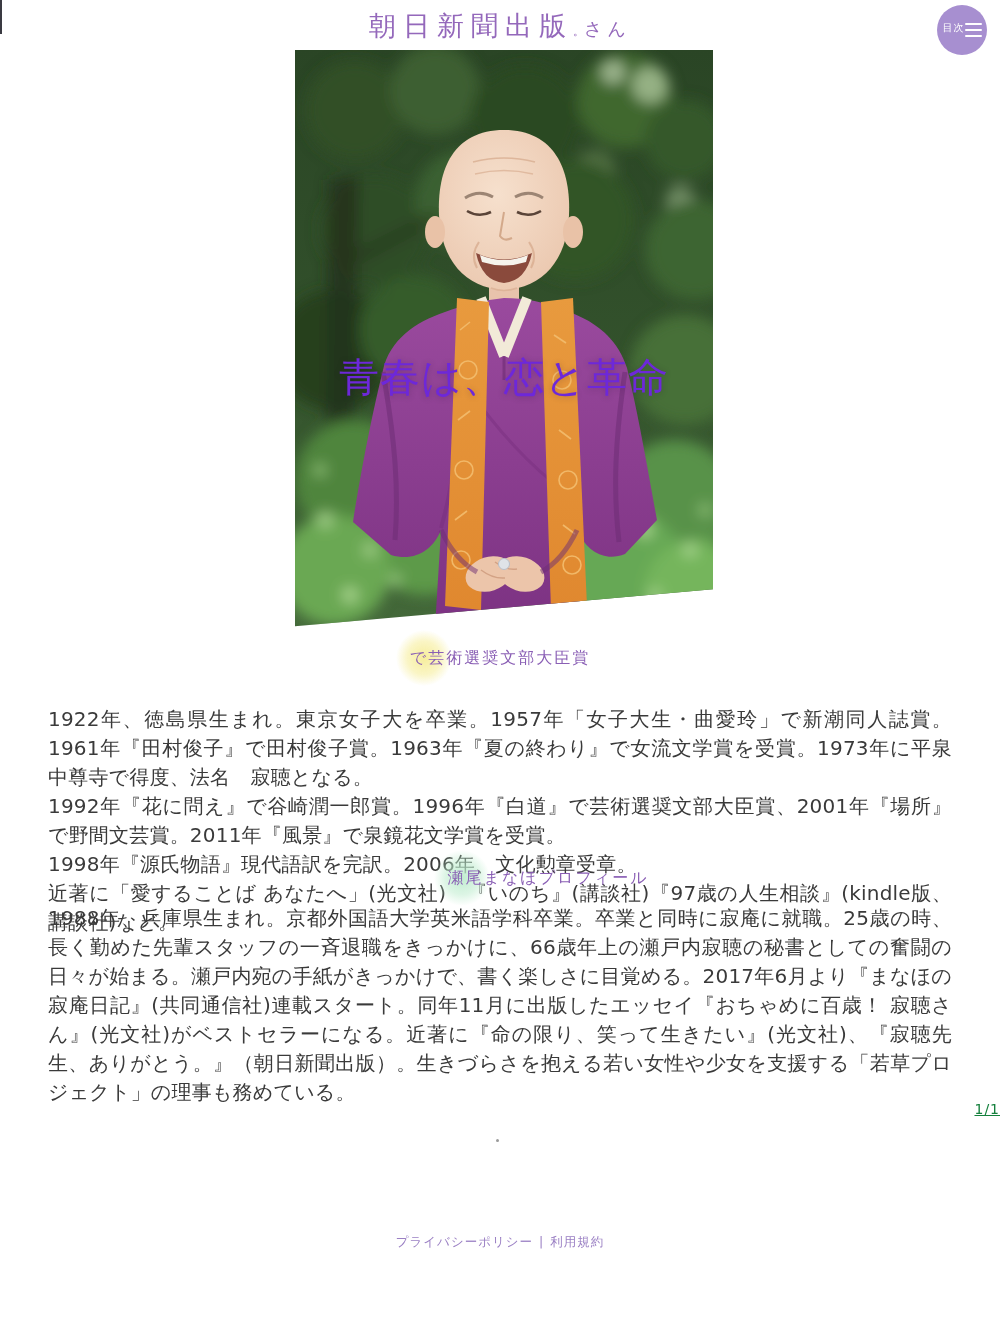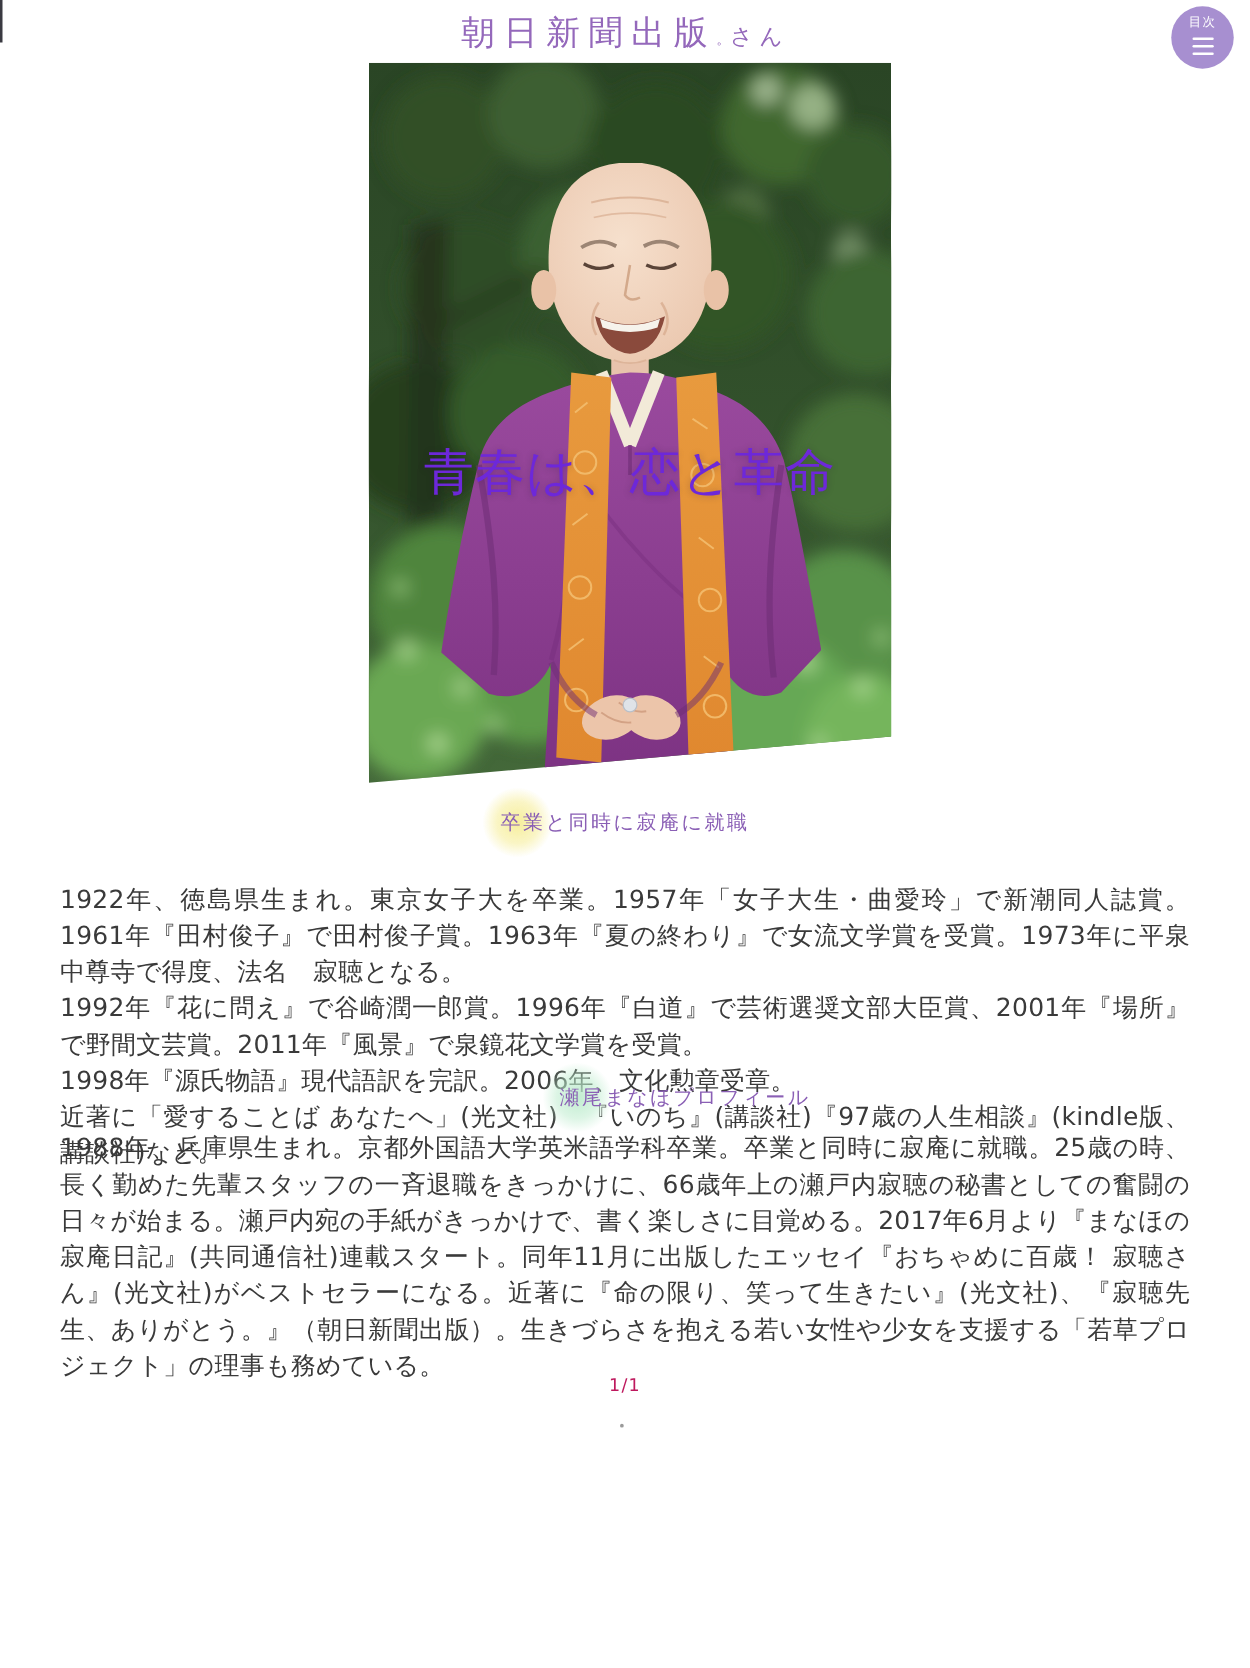--- a/index.html
+++ b/index.html
@@ -29,21 +29,21 @@
     color: #9468bb;
     font-weight: 500;
   }
   .site-title .t-main { font-size: 27px; letter-spacing: 7px; }
   .site-title .t-mark { font-size: 11px; letter-spacing: 0; }
   .site-title .t-suffix { font-size: 18px; letter-spacing: 5px; }
   .toc-button {
     position: absolute; top: 5px; right: 13px;
     width: 50px; height: 50px; border-radius: 50%;
     background: #a78fd0;
-    display: flex; flex-direction: column;
+    display: flex; flex-direction: row;
     align-items: center; justify-content: center;
     cursor: pointer;
   }
   .toc-button .toc-label {
     color: #ffffff; font-size: 10px; letter-spacing: 1px;
     line-height: 1; margin-bottom: 4px;
   }
   .hamburger { display: flex; flex-direction: column; align-items: center; }
   .hamburger i {
     display: block; width: 17px; height: 2px;
@@ -94,22 +94,23 @@
     font-size: 20px; line-height: 29px; color: #3a3a3a;
     letter-spacing: 0.2px;
     white-space: pre-line;
     text-align: justify;
   }
   .profile-text.pt-1 { top: 705px; }
   .profile-text.pt-2 { top: 904px; }
   
   .pagination {
     position: absolute; top: 1101px; left: 0; width: 100%;
-    text-align: center; font-size: 14px; color: #be185d;
+    text-align: right; font-size: 14px; color: #15803d;
     letter-spacing: 1px;
+    text-decoration: underline;
   }
   .tiny-dot {
     position: absolute; top: 1139px; left: 496px;
     width: 3px; height: 3px; border-radius: 50%;
     background: #9a9a9a;
   }
   .site-footer {
     position: absolute; top: 1234px; left: 0; width: 100%;
     text-align: center; color: #9b80c4; font-size: 12.5px;
   }
@@ -283,21 +284,21 @@
         <path d="M146,480 Q160,510 182,522" stroke="#6e2d74" stroke-width="5" fill="none" opacity="0.5"></path>
         <path d="M282,480 Q268,510 246,522" stroke="#6e2d74" stroke-width="5" fill="none" opacity="0.5"></path>
       </g>
     </svg>
     <div class="hero-caption">青春は、恋と革命</div>
   </div>
 
   <div class="section-heading sh-1">
     <h2>
       <span class="accent-circle accent-yellow"></span>
-      <span class="ht">卒業と同時に寂庵に就職</span>
+      <span class="ht">で芸術選奨文部大臣賞</span>
     </h2>
   </div>
 
   <p class="profile-text pt-1">1922年、徳島県生まれ。東京女子大を卒業。1957年「女子大生・曲愛玲」で新潮同人誌賞。1961年『田村俊子』で田村俊子賞。1963年『夏の終わり』で女流文学賞を受賞。1973年に平泉中尊寺で得度、法名　寂聴となる。
 1992年『花に問え』で谷崎潤一郎賞。1996年『白道』で芸術選奨文部大臣賞、2001年『場所』で野間文芸賞。2011年『風景』で泉鏡花文学賞を受賞。
 1998年『源氏物語』現代語訳を完訳。2006年、文化勲章受章。
 近著に「愛することば あなたへ」(光文社)　『いのち』(講談社)『97歳の人生相談』(kindle版、講談社)など。</p>
 
   <div class="section-heading sh-2">
     <h2>
@@ -305,15 +306,18 @@
       <span class="ht">瀬尾まなほプロフィール</span>
     </h2>
   </div>
 
   <p class="profile-text pt-2">1988年、兵庫県生まれ。京都外国語大学英米語学科卒業。卒業と同時に寂庵に就職。25歳の時、長く勤めた先輩スタッフの一斉退職をきっかけに、66歳年上の瀬戸内寂聴の秘書としての奮闘の日々が始まる。瀬戸内宛の手紙がきっかけで、書く楽しさに目覚める。2017年6月より『まなほの寂庵日記』(共同通信社)連載スタート。同年11月に出版したエッセイ『おちゃめに百歳！ 寂聴さん』(光文社)がベストセラーになる。近著に『命の限り、笑って生きたい』(光文社)、『寂聴先生、ありがとう。』（朝日新聞出版）。生きづらさを抱える若い女性や少女を支援する「若草プロジェクト」の理事も務めている。</p>
 
   <div class="pagination">1/1</div>
   <div class="tiny-dot"></div>
 
   <footer class="site-footer">
+    <div class="footer-links">
+      <span class="f-link">プライバシーポリシー</span><span class="f-sep">|</span><span class="f-link">利用規約</span>
+    </div>
   </footer>
 
 </div>
 
 </body></html>

